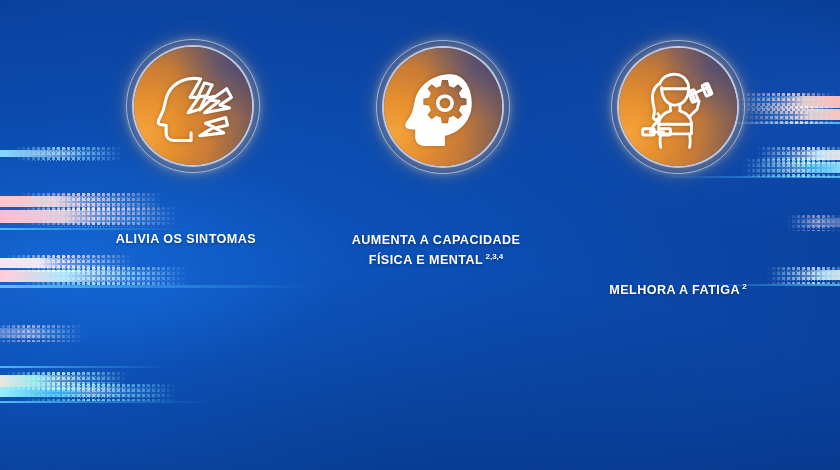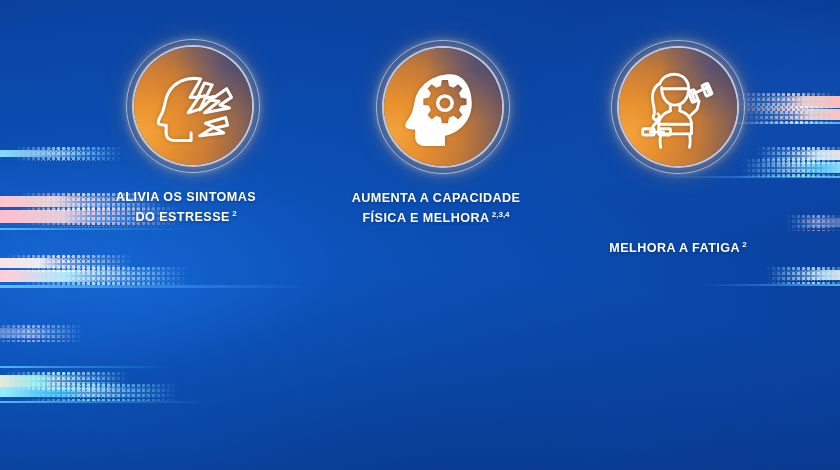--- a/index.html
+++ b/index.html
@@ -69,21 +69,21 @@
   .thinline{
     position:absolute;pointer-events:none;mix-blend-mode:screen;height:2px;
     background:linear-gradient(90deg, rgba(90,190,255,.85) 0%, rgba(70,160,255,.45) 45%, rgba(60,150,255,0) 100%);
     filter:blur(.7px);
   }
   .thinline.rev{
     background:linear-gradient(270deg, rgba(90,190,255,.85) 0%, rgba(70,160,255,.45) 45%, rgba(60,150,255,0) 100%);
   }
 
   
-  .feature{position:absolute;display:flex;flex-direction:column;align-items:center;}
+  .feature{position:absolute;display:flex;flex-direction:column;align-items:center;gap:42px;}
   .badge{
     position:relative;width:134px;height:134px;border-radius:50%;
     display:flex;align-items:center;justify-content:center;
   }
   .ring{
     position:absolute;inset:0;border-radius:50%;
     border:1px solid rgba(178,214,255,.78);
     box-shadow:0 0 6px rgba(150,200,255,.35);
   }
   .disc{
@@ -207,21 +207,20 @@
           <path d="M62 26 L55 41 L64 39 L57 54 L72 40 L63 42 L70 28 Z"></path>
 
           <path d="M85 32 L68 44 L77 45 L62 57 L88 52 L78 49 L90 41 Z"></path>
 
           <path d="M84 62 L63 68 L72 72 L57 81 L82 78 L73 73 L86 70 Z"></path>
         </svg>
       </div>
     </div>
     <div class="caption">
       <div>ALIVIA OS SINTOMAS</div>
-      <div><span>DO ESTRESSE</span><span class="sup"> 2</span></div>
     </div>
   </div>
 
   <div class="feature" style="left:340px;top:40px;width:192px;">
     <div class="badge" style="margin-left:14px;">
       <div class="ring"></div>
       <div class="disc"></div>
       <div class="glyph">
         <svg viewBox="0 0 100 100">
           <defs>
@@ -242,21 +241,21 @@
 
           <path mask="url(#gearmask)" fill="#ffffff" d="M58 16 C40 16 25 27 21 42 C19 50 19 55 15 61
                    C12 65 10 68 11 70.5 C12 73 17 73.5 21 73.5
                    L21 81 C21 87 25 90.5 31 90.5 L52 90.5 L52 80
                    C67 77 80 64 80 46 C80 29 71 16 58 16 Z"></path>
         </svg>
       </div>
     </div>
     <div class="caption">
       <div>AUMENTA A CAPACIDADE</div>
-      <div><span>FÍSICA E MELHORA</span><span class="sup"> 2,3,4</span></div>
+      <div><span>FÍSICA E MENTAL</span><span class="sup"> 2,3,4</span></div>
     </div>
   </div>
 
   <div class="feature" style="left:600px;top:40px;width:148px;">
     <div class="badge" style="margin-left:7px;">
       <div class="ring"></div>
       <div class="disc"></div>
       <div class="glyph">
         <svg viewBox="0 0 100 100" fill="none" stroke="#ffffff" stroke-width="3" stroke-linejoin="round" stroke-linecap="round">
 

